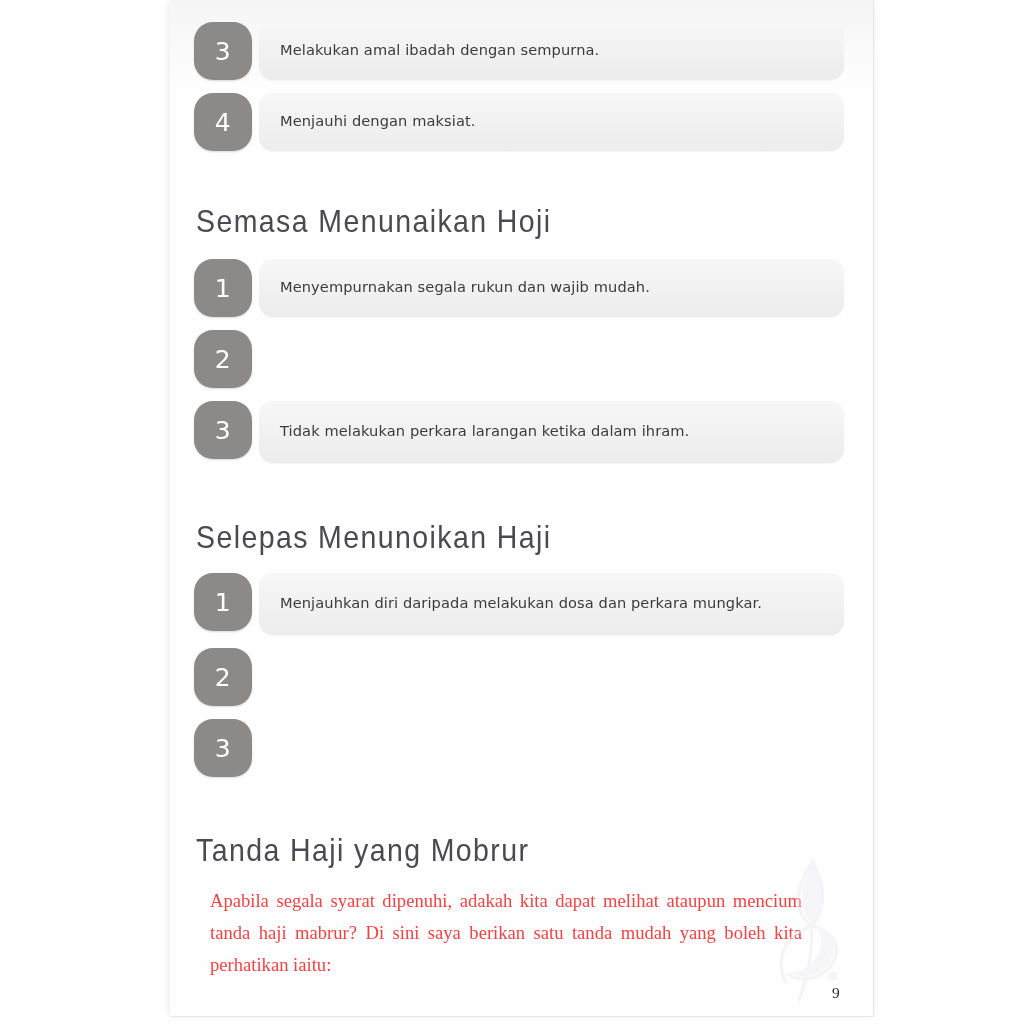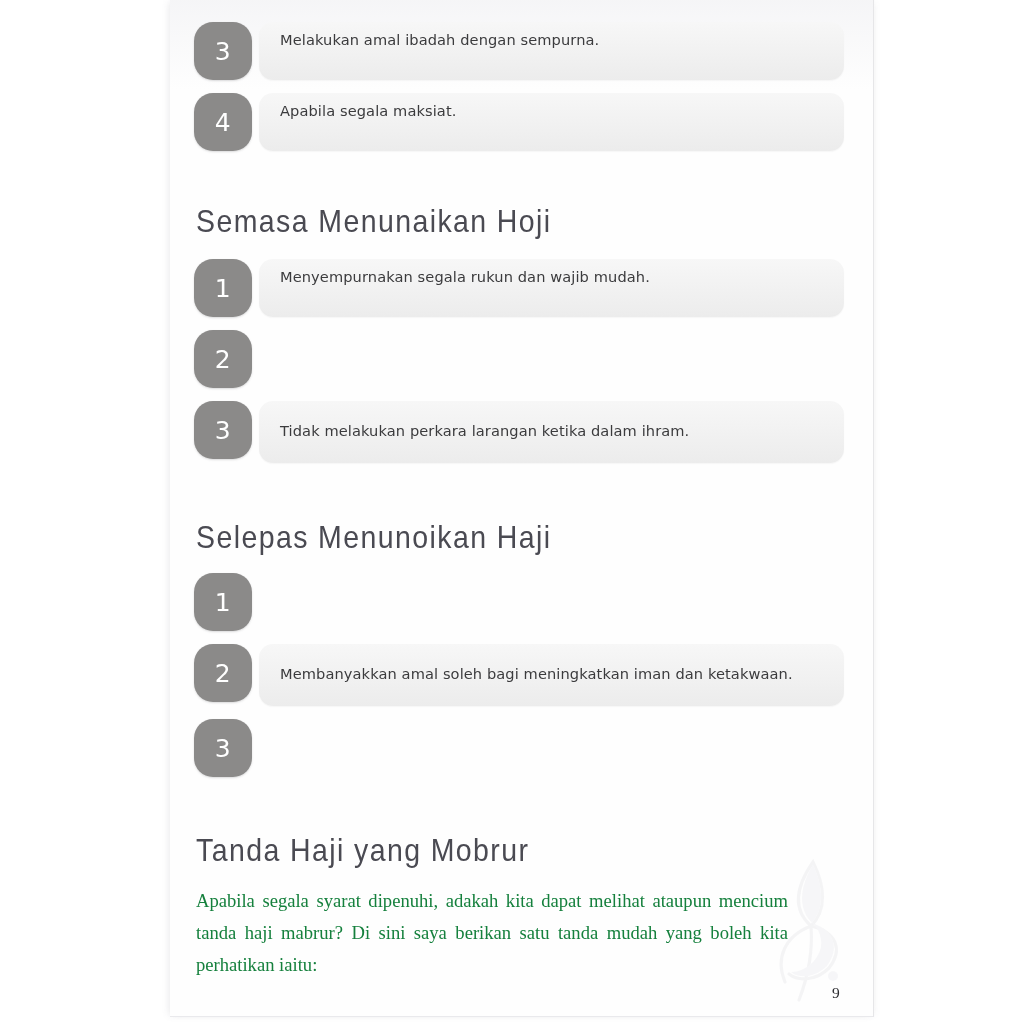--- a/index.html
+++ b/index.html
@@ -85,20 +85,21 @@
     z-index: 2;
   }
 
   .row-box {
     flex: 1 1 auto;
     margin-left: 7px;
     min-height: 58px;
     border-radius: 14px;
     background: linear-gradient(to bottom, #f7f7f7 0%, #f1f1f1 55%, #ececec 100%);
     display: flex;
+    align-items: center;
     padding: 7px 20px 9px 21px;
     box-sizing: border-box;
     box-shadow: 0 1px 1px rgba(120,120,125,0.06);
   }
 
   .row-box.two-line {
     min-height: 62px;
     align-items: center;
   }
 
@@ -136,26 +137,26 @@
     font-size: 28.5px;
     letter-spacing: 1.4px;
     color: #4a4a52;
     white-space: nowrap;
     transform: scaleY(1.1);
     transform-origin: left bottom;
   }
 
   .prose-paragraph {
     position: absolute;
-    left: 2px;
+    left: 16px;
     width: 592px;
     font-family: "Liberation Serif", "DejaVu Serif", serif;
     font-size: 18.6px;
     line-height: 1.72;
-    color: #15803d;
+    color: #ef4444;
     text-align: justify;
     text-justify: inter-word;
   }
 
   
   .watermark {
     position: absolute;
     right: 8px;
     bottom: 12px;
     width: 110px;
@@ -186,21 +187,21 @@
       <div class="list-block" style="top:22px;">
         <div class="list-row">
           <div class="row-badge">3</div>
           <div class="row-box">
             <span class="row-text">Melakukan amal ibadah dengan sempurna.</span>
           </div>
         </div>
         <div class="list-row">
           <div class="row-badge">4</div>
           <div class="row-box">
-            <span class="row-text">Apabila segala maksiat.</span>
+            <span class="row-text">Menjauhi dengan maksiat.</span>
           </div>
         </div>
       </div>
 
       <div class="section-heading" style="top:207px;">Semasa Menunaikan Hoji</div>
 
       <div class="list-block" style="top:259px;">
         <div class="list-row">
           <div class="row-badge">1</div>
           <div class="row-box">
@@ -216,26 +217,26 @@
             <span class="row-text">Tidak melakukan perkara larangan ketika dalam ihram.</span>
           </div>
         </div>
       </div>
 
       <div class="section-heading" style="top:523px;">Selepas Menunoikan Haji</div>
 
       <div class="list-block" style="top:573px;">
         <div class="list-row">
           <div class="row-badge">1</div>
+          <div class="row-box two-line">
+            <span class="row-text">Menjauhkan diri daripada melakukan dosa dan perkara mungkar.</span>
+          </div>
         </div>
         <div class="list-row">
           <div class="row-badge">2</div>
-          <div class="row-box two-line">
-            <span class="row-text">Membanyakkan amal soleh bagi meningkatkan iman dan ketakwaan.</span>
-          </div>
         </div>
         <div class="list-row">
           <div class="row-badge">3</div>
         </div>
       </div>
 
       <div class="prose-heading" style="top:836px;">Tanda Haji yang Mobrur</div>
       <div class="prose-paragraph" style="top:885px;">Apabila segala syarat dipenuhi, adakah kita dapat melihat ataupun mencium tanda haji mabrur? Di sini saya berikan satu tanda mudah yang boleh kita perhatikan iaitu:</div>
 
     </div>

